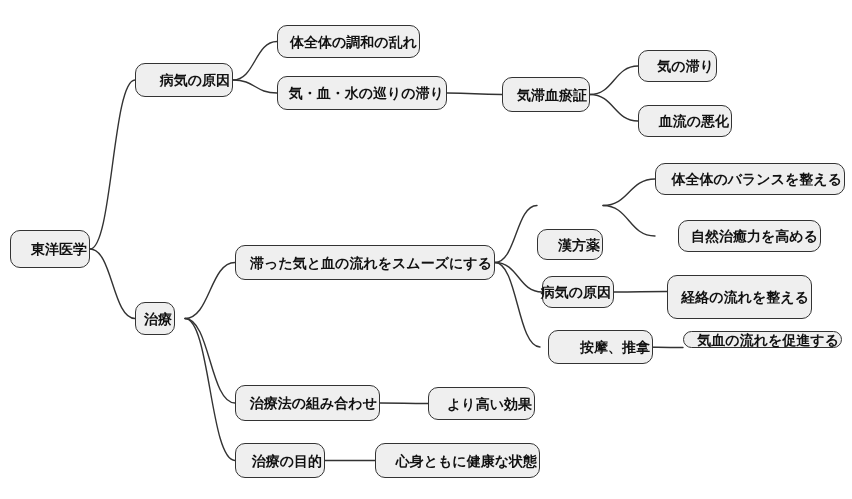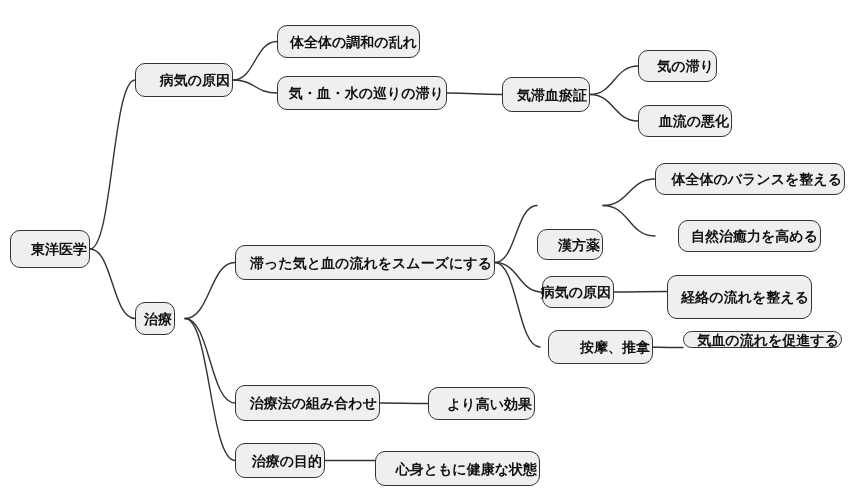--- a/index.html
+++ b/index.html
@@ -121,17 +121,17 @@
       </div>
       <div class="node" style="left: 235px; top: 385px; width: 145px; height: 36px;">
         <span>治療法の組み合わせ</span>
       </div>
       <div class="node" style="left: 428px; top: 387px; width: 107px; height: 33px;">
         <span>より高い効果</span>
       </div>
       <div class="node" style="left: 235px; top: 443px; width: 90px; height: 35px;">
         <span>治療の目的</span>
       </div>
-      <div class="node" style="left: 375px; top: 443px; width: 165px; height: 35px; margin-top: 8px;">
+      <div class="node" style="left: 375px; top: 443px; width: 165px; height: 35px;">
         <span>心身ともに健康な状態</span>
       </div>
     </div>
 </div>
 
 </body></html>

